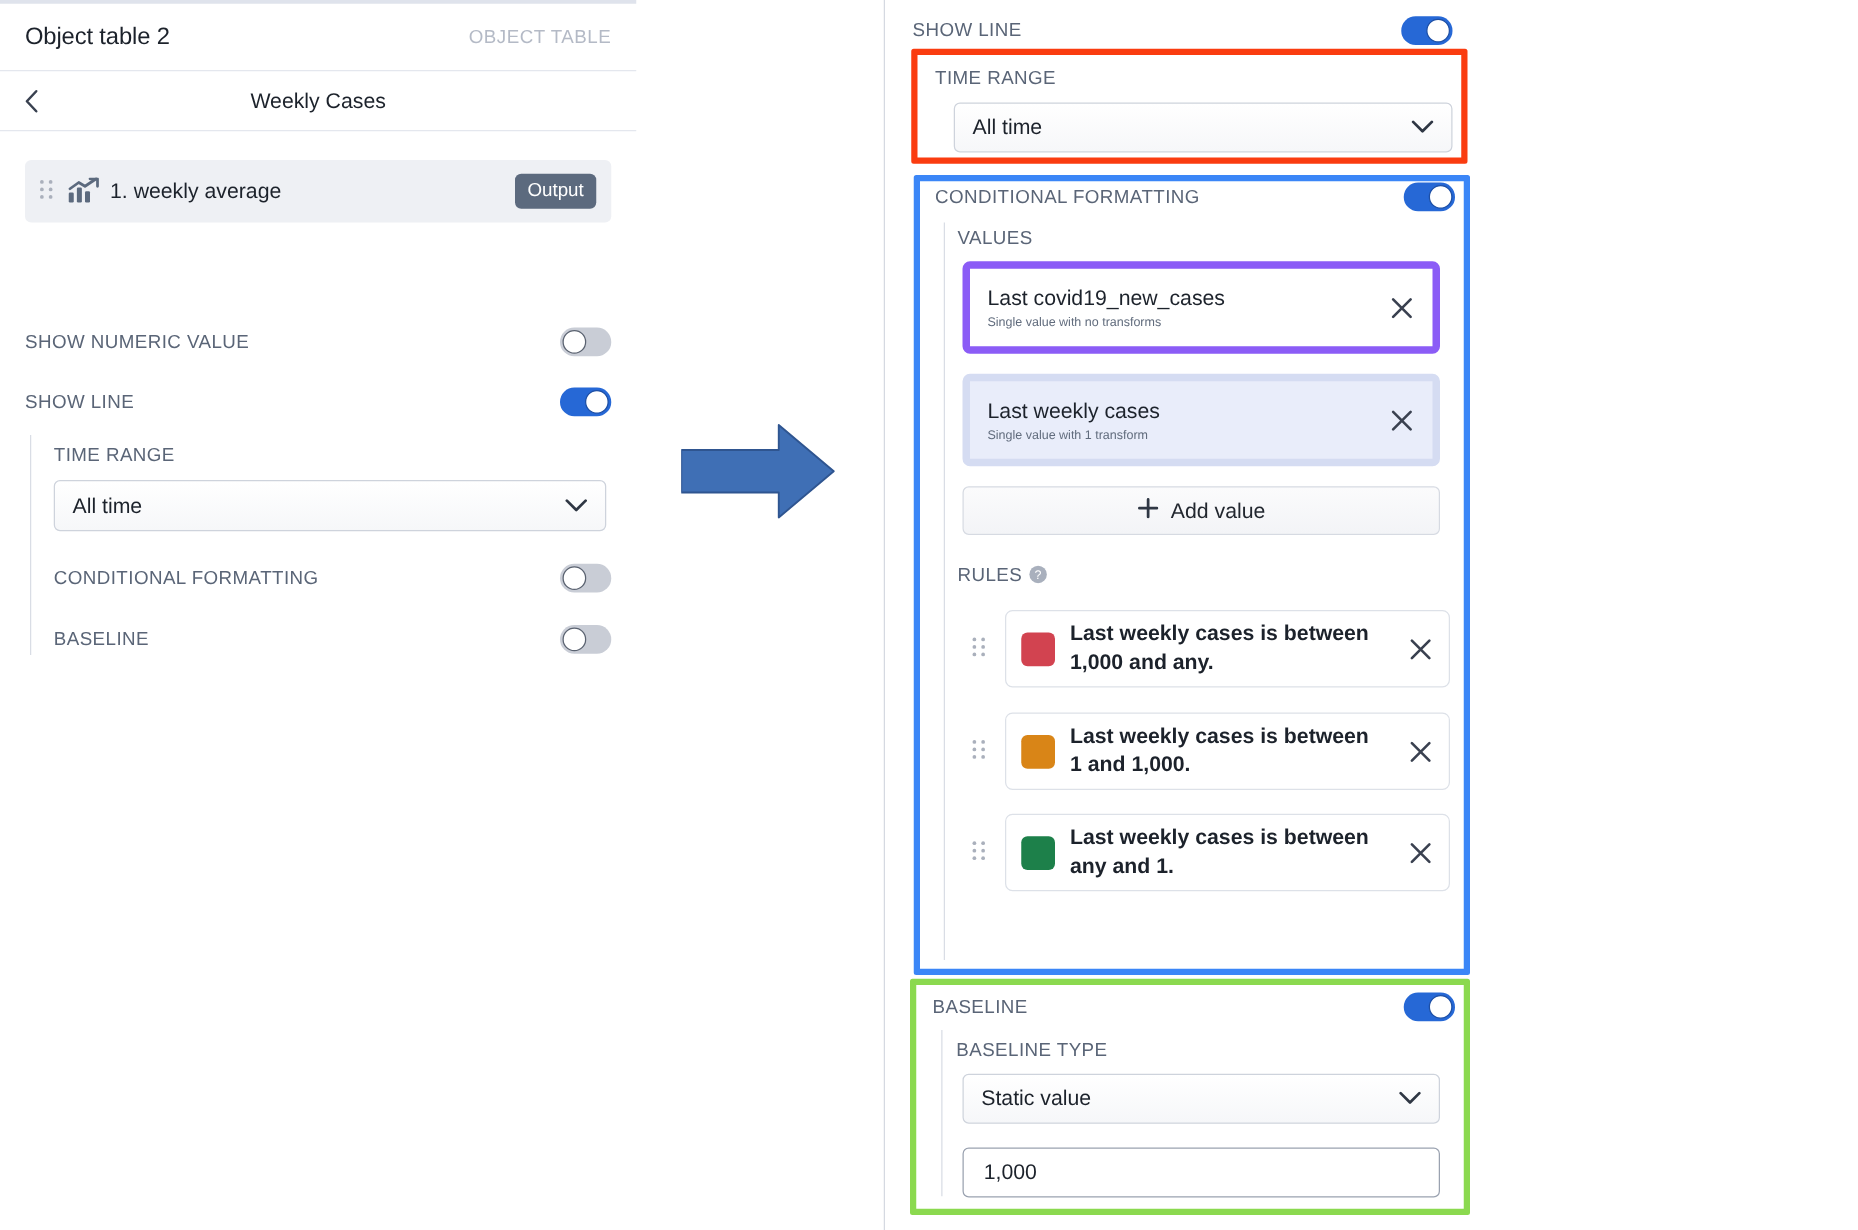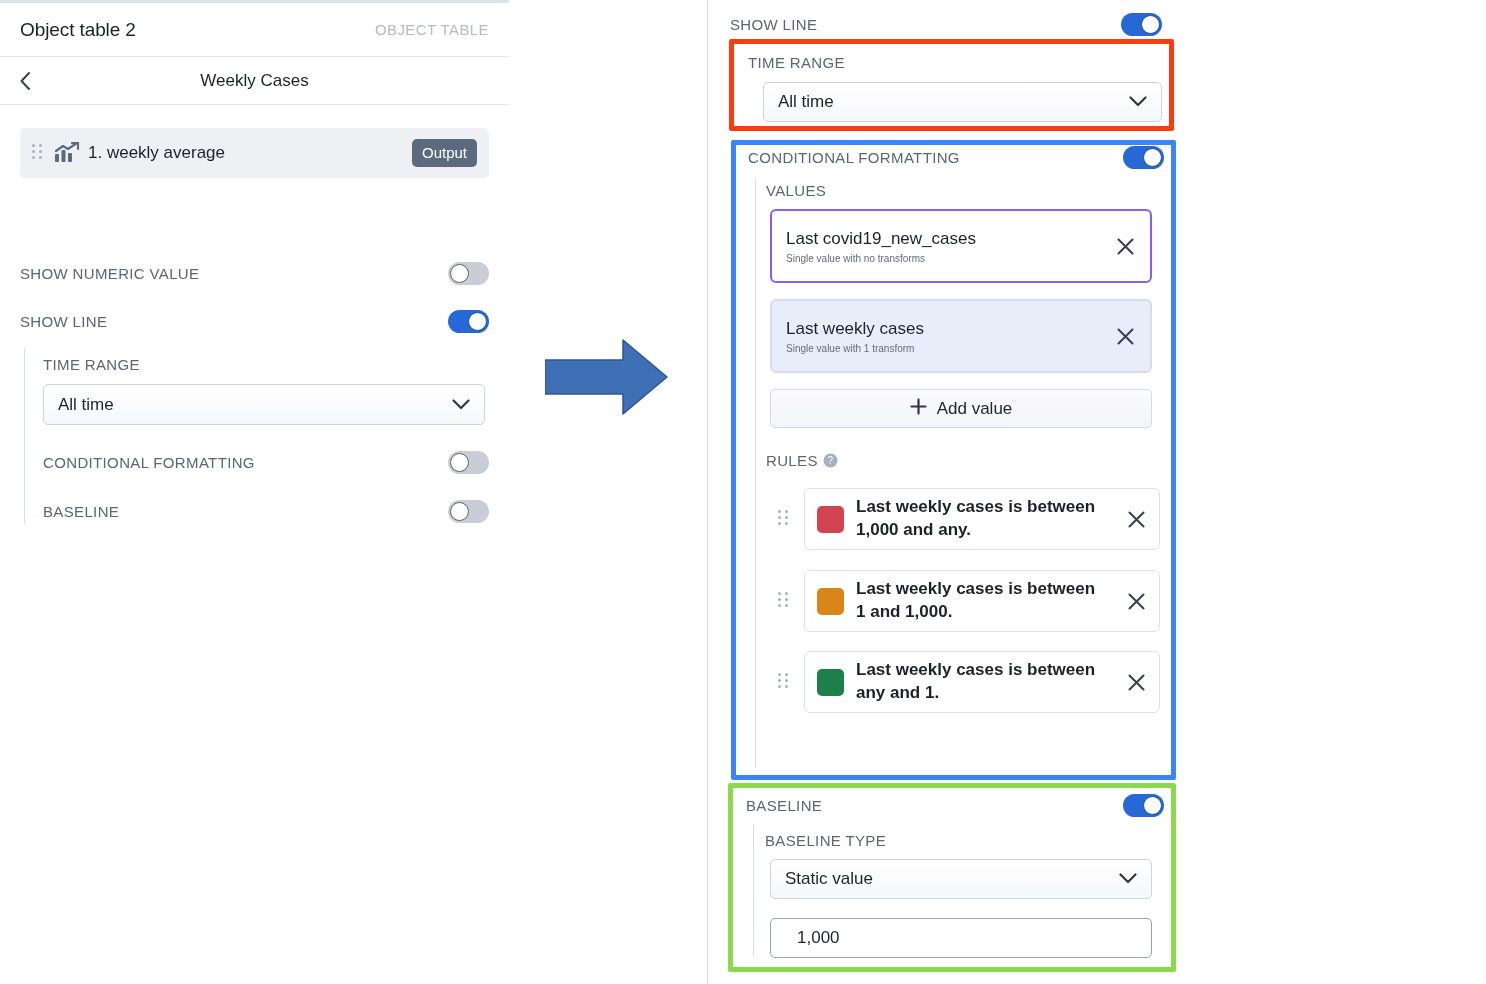--- a/index.html
+++ b/index.html
@@ -191,21 +191,21 @@
     box-sizing: border-box;
     border-radius: 2px;
   }
   .hl-red   { border: 5px solid #fa3c10; }
   .hl-blue  { border: 5px solid #3b86f7; }
   .hl-green { border: 5px solid #8bd94f; }
 
   .card {
     position: absolute;
     box-sizing: border-box;
-    border: 2px solid #8b5cf6;
+    border: 6px solid #8b5cf6;
     border-radius: 6px;
     background: #ffffff;
     display: flex; align-items: center;
     padding: 0 14px;
     cursor: pointer;
   }
   .card.selected { background: #e9edfa; border-color: #d5dcf2; }
   .card-texts { display: flex; flex-direction: column; gap: 4px; }
   .card-title { font-size: 17px; color: #1c222b; }
   .card-sub { font-size: 10px; color: #616c7d; }
@@ -261,21 +261,21 @@
     vertical-align: -2px;
     margin-left: 5px;
   }
   .text-input {
     position: absolute;
     box-sizing: border-box;
     background: #ffffff;
     border: 1px solid #9aa2b0;
     border-radius: 5px;
     display: flex; align-items: center;
-    padding: 0 26px;
+    padding: 0 16px;
     font-size: 17px; color: #1c222b;
     cursor: text;
   }
 </style>
 </head>
 <body>
 
 <div id="left-panel">
 
   <div class="lp-topline"></div>

